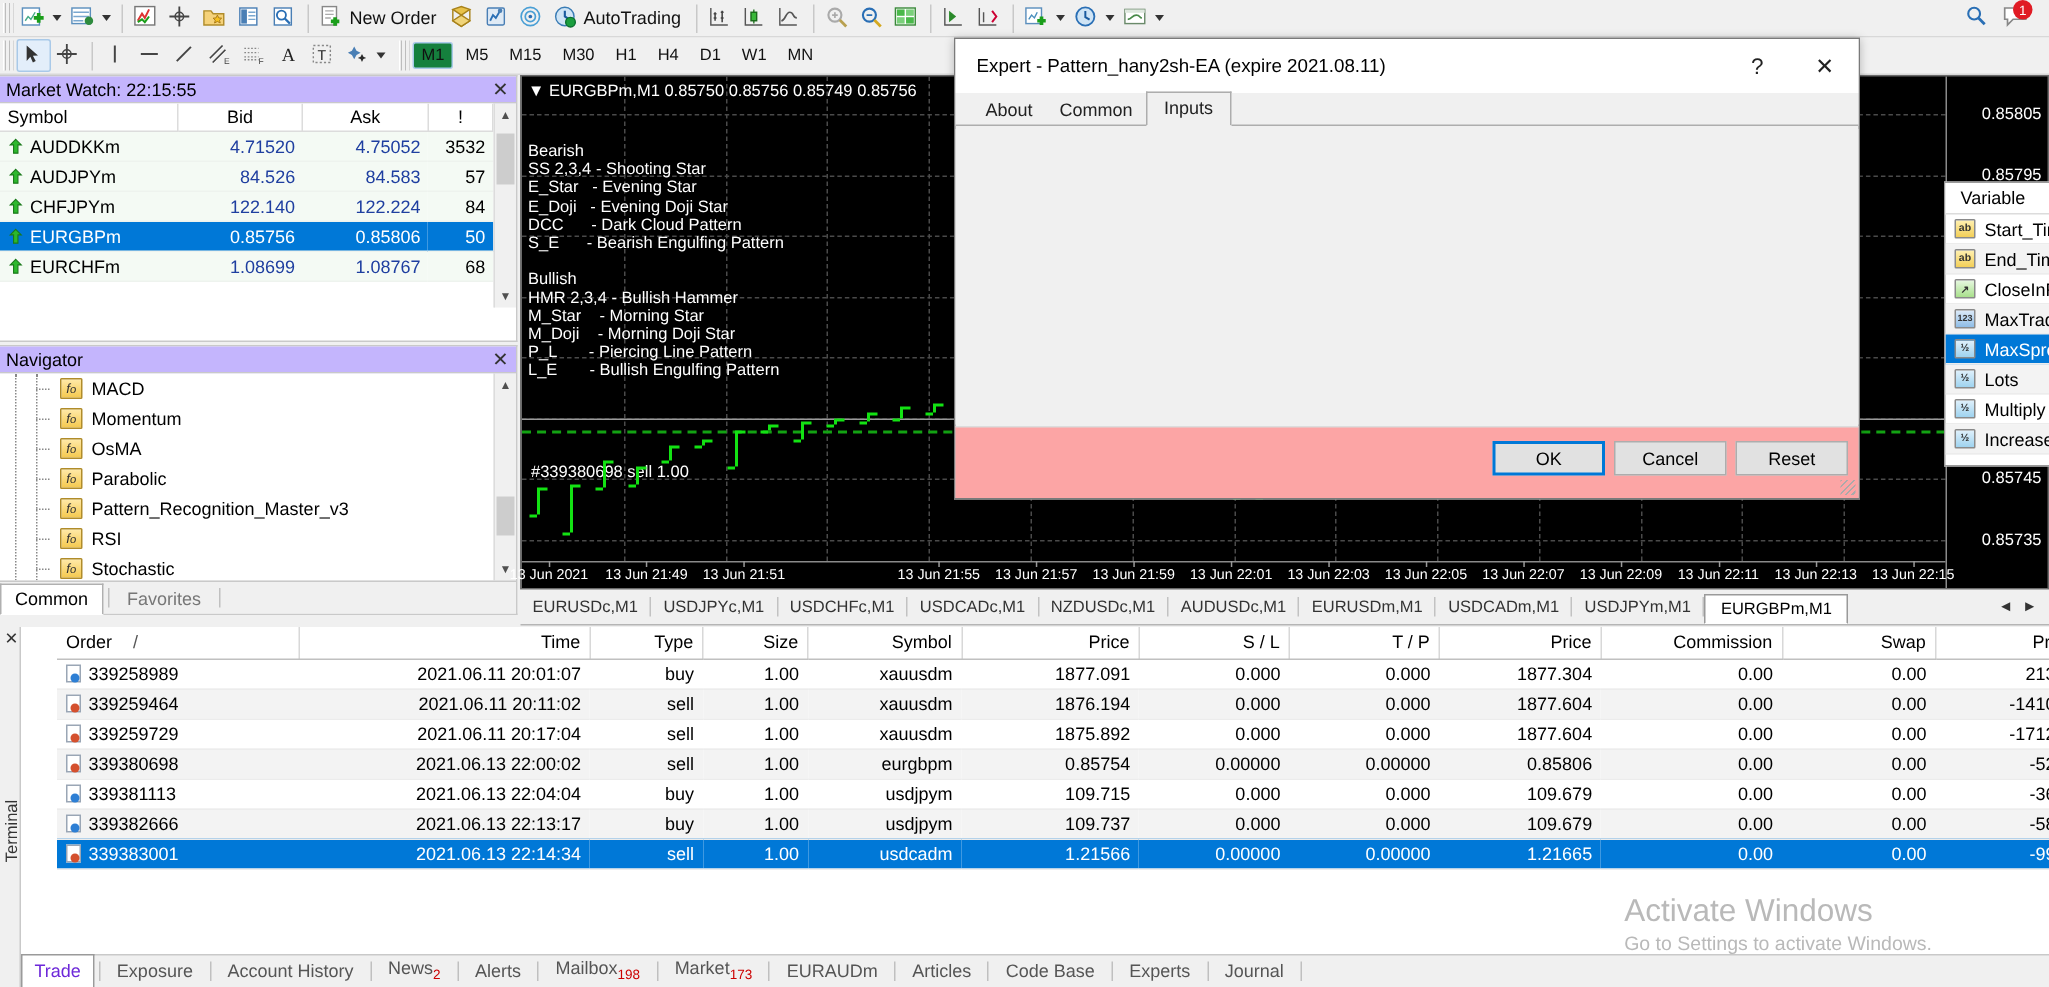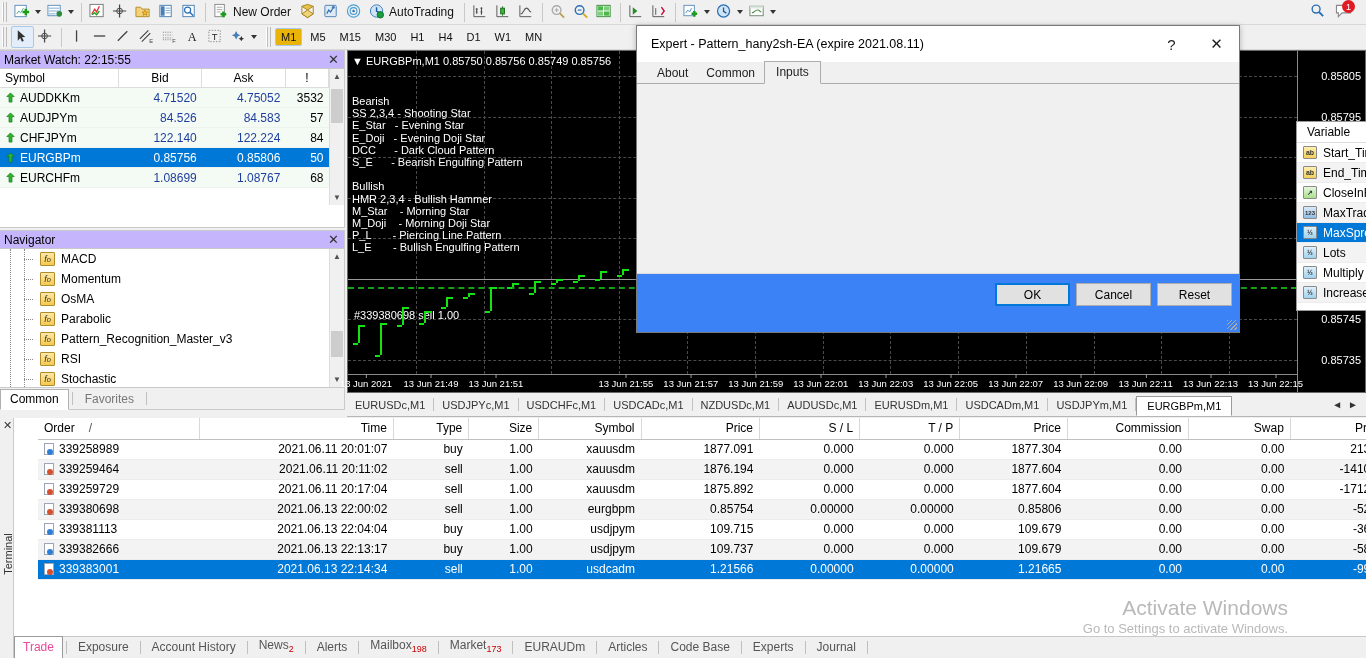--- a/index.html
+++ b/index.html
@@ -26,21 +26,21 @@
     border-left:1px solid #fff; }
   .tbsep { width: 1px; height: 19px; background: #c8c8c8; margin: 0 4px; }
   .tbtn {
     height: 22px; min-width: 22px; display: flex; align-items: center;
     justify-content: center; gap: 3px; padding: 0 2px; cursor: default;
     border: 1px solid transparent; border-radius: 2px;
   }
   .tbtn .lbl { font-size: 12px; color: #111; padding-right: 3px; white-space: nowrap;}
   .caret { width:0;height:0;border-left:3.5px solid transparent;border-right:3.5px solid transparent;border-top:4px solid #333; margin-left:1px;}
   .tf { font-size: 11px; color: #111; padding: 2px 5px; border:1px solid transparent; border-radius:2px;}
-  .tf.active { border-color:#a9c9e8; background:#eab308; }
+  .tf.active { border-color:#a9c9e8; background:#15803d; }
   .ico { display:inline-block; }
   .panel-title {
     height: 18px; background: #c4b5fd; border-bottom:1px solid #c9c9c9;
     display:flex; align-items:center; padding-left:4px; font-size:12px; color:#000;
     position: relative;
   }
   .panel-close { position:absolute; right:5px; top:1px; font-size:13px; color:#333; cursor:pointer; line-height:15px;}
   #marketwatch { position:absolute; left:0; top:50px; width:345px; height:178px; border:1px solid #c9c9c9; border-left:none; background:#fff;}
   .mw-table { width:100%; border-collapse:collapse; font-size:12px; }
   .mw-table th {
@@ -111,26 +111,26 @@
   .ord-table tr.sel td { background:#0078d7; color:#fff;}
   .ord-table th.r, .ord-table td.r { text-align:right; }
   .ord-table th.l, .ord-table td.l { text-align:left; }
   .ordico { display:inline-block; width:10px; height:12px; background:#fff; border:1px solid #9aa6b5; position:relative; vertical-align:-2px; margin-right:5px;}
   .ordico::after { content:""; position:absolute; left:2px; bottom:-1px; width:6px; height:6px; border-radius:50%; }
   .ordico.buy::after { background:#2e7fd4;}
   .ordico.sell::after { background:#d4502e;}
   .xclose { color:#999; font-size:11px; padding-left:4px;}
   #termtabs { position:absolute; left:14px; right:0; bottom:0; height:22px; background:#f0f0f0; border-top:1px solid #c9c9c9; display:flex; align-items:flex-end;}
   .ttab { font-size:12px; padding:3px 8px 4px; color:#555;}
-  .ttab.active { color:#ec4899; background:#fff; border:1px solid #9a9a9a; border-bottom:1px solid #fff; position:relative; top:1px;}
+  .ttab.active { color:#6d28d9; background:#fff; border:1px solid #9a9a9a; border-bottom:1px solid #fff; position:relative; top:1px;}
   .ttab sub { color:#c00; font-size:9px; }
   .ttab-div { width:1px;height:13px;background:#c0c0c0; margin:0 3px 4px;}
 
   
-  #watermark { position:absolute; right:78px; bottom:20px; text-align:right; color:#b9b9b9; pointer-events:none;}
+  #watermark { position:absolute; right:78px; bottom:20px; text-align:left; color:#b9b9b9; pointer-events:none;}
   #watermark .w1 { font-size:21px; line-height:24px;}
   #watermark .w2 { font-size:13px; line-height:18px;}
 
   
   #dialog { position:absolute; left:636px; top:25px; width:604px; height:308px; background:#f0f0f0;
     border:1px solid #7a7a7a; box-shadow:0 1px 6px rgba(0,0,0,.25); }
   #dlg-title { height:36px; background:#fff; display:flex; align-items:center; padding-left:14px; font-size:12.5px; color:#000;}
   #dlg-title .ttl { flex:1; }
   .dlgbtn { width:45px; height:30px; display:flex;align-items:center;justify-content:center; font-size:15px; color:#222;}
   #dlg-tabs { display:flex; align-items:flex-end; padding-left:11px; height:22px; border-bottom:1px solid #adadad; background:#f0f0f0;}
@@ -143,21 +143,21 @@
   .vg-row { display:flex; height:20px; font-size:12px; align-items:center; border-bottom:1px solid #ececec;}
   .vg-row .c1 { width:218px; padding-left:6px; display:flex; align-items:center; border-right:1px solid #ececec; height:100%;}
   .vg-row.alt { background:#f3f3f3;}
   .vg-row.sel { background:#0078d7; color:#fff;}
   .tico { width:14px;height:13px; margin-right:6px; border:1px solid #8a8a8a; border-radius:1px; flex:none;
           font-size:7px; display:flex;align-items:center;justify-content:center; color:#333; font-weight:bold;}
   .tico.ab { background:linear-gradient(#fff0b0,#f3cf58);}
   .tico.bool { background:linear-gradient(#e6f7e0,#a9e08c);}
   .tico.int { background:linear-gradient(#dceaf8,#8fbde6); font-size:6px;}
   .tico.dbl { background:linear-gradient(#dff0fb,#9fd3ef); font-size:7px;}
-  #dlg-foot { position:absolute; left:0; right:0; bottom:0; height:59px; background:#3b82f6; border-top:1px solid #dcdcdc;}
+  #dlg-foot { position:absolute; left:0; right:0; bottom:0; height:48px; background:#fca5a5; border-top:1px solid #dcdcdc;}
   .fbtn { position:absolute; top:9px; width:75px; height:23px; background:#e1e1e1; border:1px solid #adadad;
     display:flex; align-items:center; justify-content:center; font-size:12px; color:#000;}
   .fbtn.def { border:2px solid #0078d7; background:#e1e1e1;}
   #resizer { position:absolute; right:2px; bottom:2px; width:10px; height:10px;
     background: repeating-linear-gradient(135deg,#aaa 0 1px,transparent 1px 3px);}
 </style>
 </head>
 <body>
 
 <div id="app">

